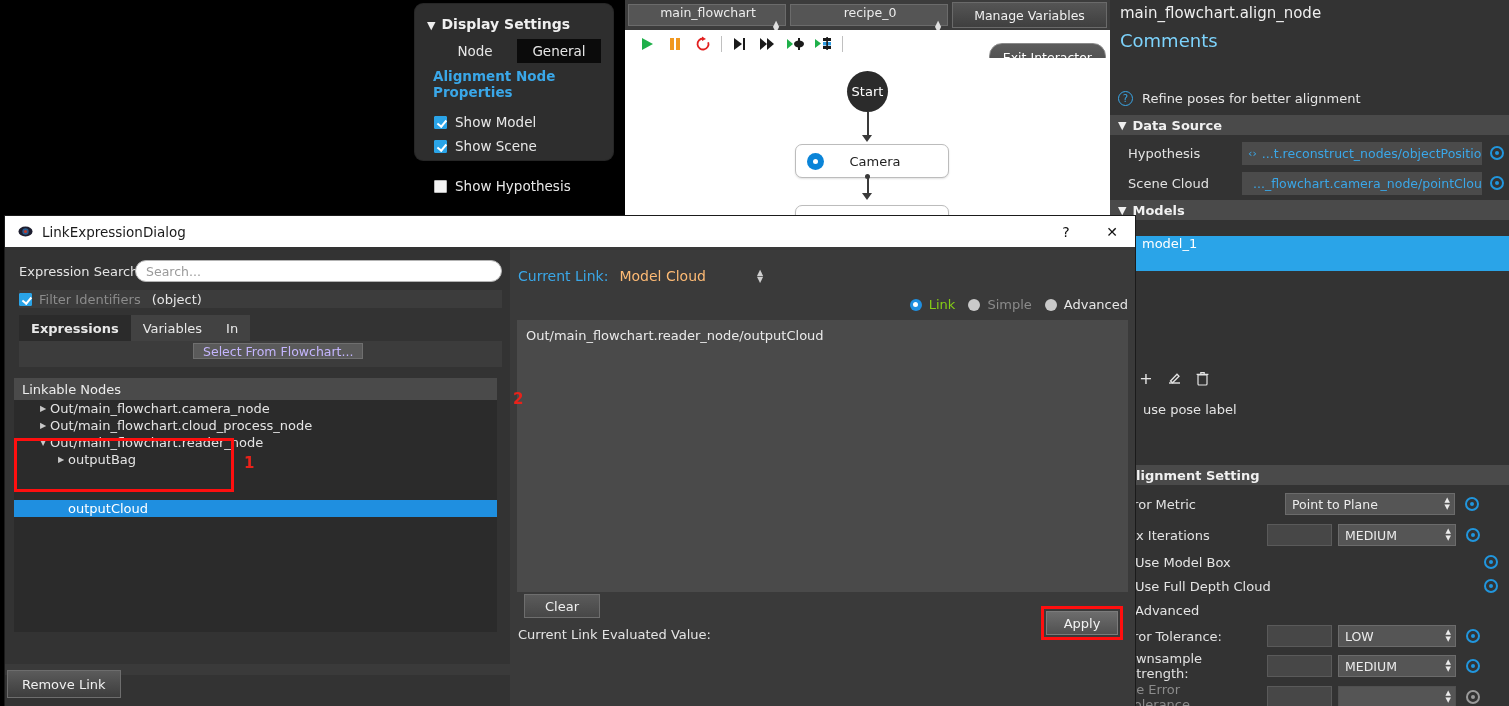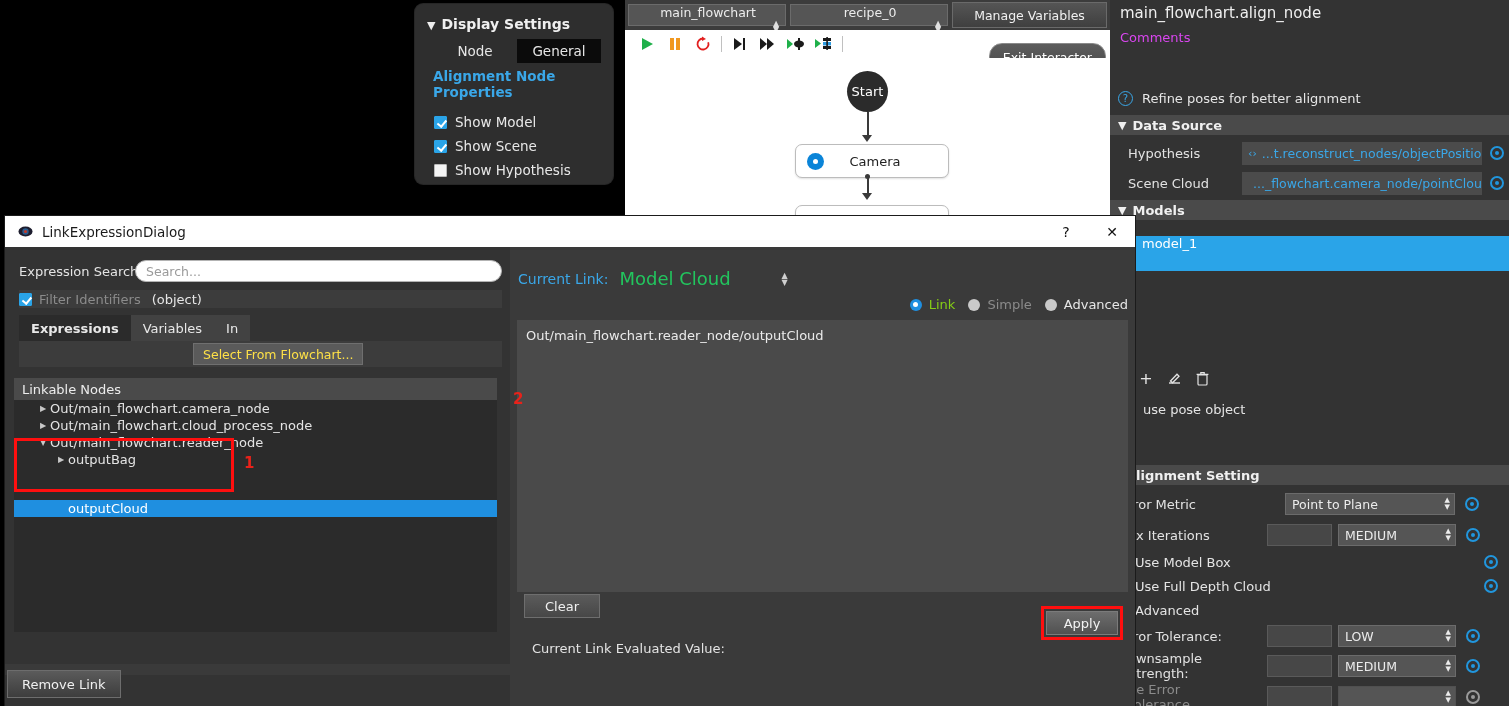--- a/index.html
+++ b/index.html
@@ -10,21 +10,21 @@
     font-size:13px;color:#d8d8d8;
     -webkit-font-smoothing:antialiased;
   }
   .abs{position:absolute;}
 
   
   #viewport3d{left:0;top:0;width:625px;height:215px;background:#000;}
 
   
   #display-settings{
-    left:415px;top:4px;width:198px;height:180px;
+    left:415px;top:4px;width:198px;height:156px;
     background:#2e2e2e;border-radius:8px;
     box-shadow:0 0 0 1px #262626;
   }
   #display-settings .ds-title{
     position:absolute;left:12px;top:12px;font-size:14px;font-weight:bold;color:#efefef;
   }
   .caret-down{display:inline-block;margin-right:6px;font-size:11px;}
   #display-settings .ds-tabs{position:absolute;left:18px;top:35px;width:168px;height:24px;display:flex;}
   #display-settings .ds-tab{flex:1;display:flex;align-items:center;justify-content:center;font-size:13.5px;color:#e6e6e6;}
   #display-settings .ds-tab.active{background:#0b0b0b;}
@@ -73,21 +73,21 @@
   .node-ico{width:17px;height:17px;border-radius:50%;background:#0a84d8;margin-left:11px;display:flex;align-items:center;justify-content:center;}
   .node-ico:after{content:"";width:5px;height:5px;border-radius:50%;background:#fff;}
   .node-lbl{flex:1;text-align:center;color:#222;font-size:13px;padding-right:22px;}
   .edge{position:absolute;width:1.5px;background:#3a3a3a;left:242px;}
   .arrowhead{position:absolute;left:237px;width:0;height:0;border-left:5px solid transparent;border-right:5px solid transparent;border-top:7px solid #3a3a3a;}
   .dot{position:absolute;left:239.5px;width:5px;height:5px;border-radius:50%;background:#3a3a3a;}
 
   
   #right-panel{left:1110px;top:0;width:399px;height:706px;background:#333;}
   #rp-title{position:absolute;left:10px;top:0;height:26px;display:flex;align-items:center;font-size:15px;color:#efefef;}
-  #rp-comments{position:absolute;left:10px;top:30px;font-size:13px;color:#d946ef;}
+  #rp-comments{position:absolute;left:10px;top:30px;font-size:18px;color:#7dd3fc;}
   #rp-hint{position:absolute;left:8px;top:91px;display:flex;align-items:center;gap:9px;font-size:13px;color:#e6e6e6;}
   .qmark{width:15px;height:15px;border-radius:50%;border:1.4px solid #3aa7e8;color:#3aa7e8;font-size:10px;display:flex;align-items:center;justify-content:center;box-sizing:border-box;}
   .section-hdr{position:absolute;left:0;width:399px;height:20px;background:#4a4a4a;display:flex;align-items:center;padding-left:8px;box-sizing:border-box;font-size:13px;font-weight:bold;color:#f0f0f0;}
   .prop-row{position:absolute;left:0;width:399px;height:28px;display:flex;align-items:center;}
   .prop-label{width:132px;padding-left:18px;box-sizing:border-box;font-size:13px;color:#e2e2e2;}
   .link-field{
     height:23px;background:#4b4b4b;display:flex;align-items:center;gap:5px;padding:0 6px;box-sizing:border-box;
     font-size:12.5px;color:#3aa7e8;white-space:nowrap;overflow:hidden;
   }
   .radio-ico{width:14px;height:14px;border-radius:50%;border:2px solid #2196dd;box-sizing:border-box;position:relative;flex:none;}
@@ -124,51 +124,51 @@
     font-size:12.5px;color:#9a9a9a;
   }
   #filter-row{position:absolute;left:14px;top:43px;width:483px;height:18px;background:#3c3c3c;display:flex;align-items:center;gap:7px;}
   #filter-row .lab{font-size:13px;color:#8b8b8b;}
   #filter-row .obj{font-size:13px;color:#e6e6e6;margin-left:4px;}
   #tabs{position:absolute;left:14px;top:68px;height:26px;display:flex;}
   .tab{padding:0 12px;height:26px;display:flex;align-items:center;font-size:13px;color:#e8e8e8;background:#424242;}
   .tab.active{background:#2b2b2b;font-weight:bold;}
   #tab-strip-fill{position:absolute;left:14px;top:94px;width:483px;height:26px;background:#3c3c3c;}
   #select-flowchart-btn{
-    position:absolute;left:188px;top:96px;height:22px;background:#5a5a5a;border:1px solid #6f6f6f;box-sizing:border-box;
-    display:flex;align-items:center;padding:4px 9px;font-size:12.5px;color:#fde047;
+    position:absolute;left:188px;top:96px;height:16px;background:#5a5a5a;border:1px solid #6f6f6f;box-sizing:border-box;
+    display:flex;align-items:center;padding:4px 9px;font-size:12.5px;color:#c4b5fd;
   }
   #linkable-hdr{position:absolute;left:14px;top:378px;width:483px;height:22px;background:#4a4a4a;display:flex;align-items:center;padding-left:8px;box-sizing:border-box;font-size:13px;color:#ececec;}
   #tree{position:absolute;left:14px;top:400px;width:483px;height:232px;background:#2b2b2b;overflow:hidden;}
   .tree-row{height:17px;display:flex;align-items:center;font-size:13px;color:#e4e4e4;}
   .tree-row.sel{background:#1f8fe0;color:#fff;}
   .tw{width:14px;display:flex;align-items:center;justify-content:center;font-size:8px;color:#c8c8c8;flex:none;}
   #red-box-1{position:absolute;left:14px;top:438px;width:220px;height:54px;border:3px solid #ff0f0f;box-sizing:border-box;pointer-events:none;}
   #mark-1{position:absolute;left:244px;top:454px;color:#e8221a;font-size:15px;font-weight:bold;}
   #remove-link-btn{
     position:absolute;left:7px;top:670px;height:28px;background:linear-gradient(#5b5b5b,#3d3d3d);
     border:1px solid #6d6d6d;box-sizing:border-box;display:flex;align-items:center;padding:0 14px;font-size:13px;color:#f0f0f0;
   }
 
   #dlg-right{position:absolute;left:505px;top:31px;width:625px;height:459px;background:#3a3a3a;}
   #cur-link-row{position:absolute;left:8px;top:21px;display:flex;align-items:center;gap:11px;}
   #cur-link-row .k{font-size:14px;color:#3aa7e8;}
-  #cur-link-row .v{font-size:18px;color:#22c55e;}
+  #cur-link-row .v{font-size:14px;color:#fdba74;}
   #cur-link-row .sp{font-size:8px;line-height:7px;color:#cfcfcf;margin-left:40px;text-align:center;}
   #mode-row{position:absolute;right:7px;top:50px;display:flex;align-items:center;gap:7px;font-size:13px;}
   .rad{width:12px;height:12px;border-radius:50%;background:#c9c9c9;position:relative;flex:none;}
   .rad.on{background:#1f8fe0;}
   .rad.on:after{content:"";position:absolute;left:3.5px;top:3.5px;width:5px;height:5px;border-radius:50%;background:#fff;}
   #expr-area{position:absolute;left:7px;top:73px;width:611px;height:272px;background:#4a4a4a;}
   #expr-text{position:absolute;left:9px;top:8px;font-size:13px;color:#eaeaea;}
   #clear-btn{
     position:absolute;left:14px;top:347px;height:24px;background:linear-gradient(#5b5b5b,#474747);
     border:1px solid #6e6e6e;box-sizing:border-box;display:flex;align-items:center;padding:0 20px;font-size:13px;color:#f0f0f0;
   }
-  #eval-row{position:absolute;left:14px;top:380px;width:625px;height:42px;display:flex;align-items:center;}
+  #eval-row{position:absolute;left:0;top:380px;width:625px;height:42px;display:flex;align-items:flex-start;}
   #eval-lbl{margin-left:8px;font-size:13px;color:#e4e4e4;}
   #mark-2{position:absolute;left:513px;top:390px;color:#e8221a;font-size:15px;font-weight:bold;}
   #apply-btn{
     position:absolute;left:1046px;top:611px;height:24px;width:72px;
     background:linear-gradient(#6d6d6d,#515151);border:1px solid #7b7b7b;box-sizing:border-box;
     display:flex;align-items:center;justify-content:center;font-size:13px;color:#f2f2f2;
   }
   #red-box-2{position:absolute;left:1041px;top:606px;width:82px;height:34px;border:3px solid #ff0f0f;box-sizing:border-box;pointer-events:none;}
   #dlg-bottom-strip{position:absolute;left:0;top:448px;width:1130px;height:11px;background:#3a3a3a;}
 </style>
@@ -187,21 +187,21 @@
   </div>
   <div class="ds-props">Alignment Node Properties</div>
   <div class="chk-row" style="top:110px;">
     <span class="cbox on"></span>
     <span>Show Model</span>
   </div>
   <div class="chk-row" style="top:134px;">
     <span class="cbox on"></span>
     <span>Show Scene</span>
   </div>
-  <div class="chk-row" style="top:158px;">
+  <div class="chk-row" style="top:174px;">
     <span class="cbox"></span>
     <span>Show Hypothesis</span>
   </div>
 </div>
 
 <div class="abs" id="flow-panel">
   <div id="flow-top">
     <div class="combo" style="width:158px;">
       <span>main_flowchart</span>
       <span class="spin">
@@ -343,21 +343,21 @@
     <span class="icon-btn">
       <svg width="13" height="15" viewBox="0 0 13 15">
           <path d="M2 4h9v9a1 1 0 0 1-1 1H3a1 1 0 0 1-1-1z" fill="none" stroke="#e4e4e4" stroke-width="1.2"></path>
           <path d="M0.6 3.4h11.8M4.8 3.4V1.6h3.4v1.8" fill="none" stroke="#e4e4e4" stroke-width="1.2"></path>
         </svg>
     </span>
   </div>
 
   <div class="abs" style="left:16px;top:402px;display:flex;align-items:center;gap:7px;">
     <span class="chk-lite"></span>
-    <span style="font-size:13px;color:#e4e4e4;">use pose object</span>
+    <span style="font-size:13px;color:#e4e4e4;">use pose label</span>
   </div>
 
   <div class="section-hdr" style="top:465px;">
     <span style="margin-left:8px;">Alignment Setting</span>
   </div>
 
   <div class="prop-row" style="top:490px;">
     <span class="prop-label">rror Metric</span>
     <span class="sm-combo" style="width:170px;margin-left:43px;">
       <span>Point to Plane</span>

